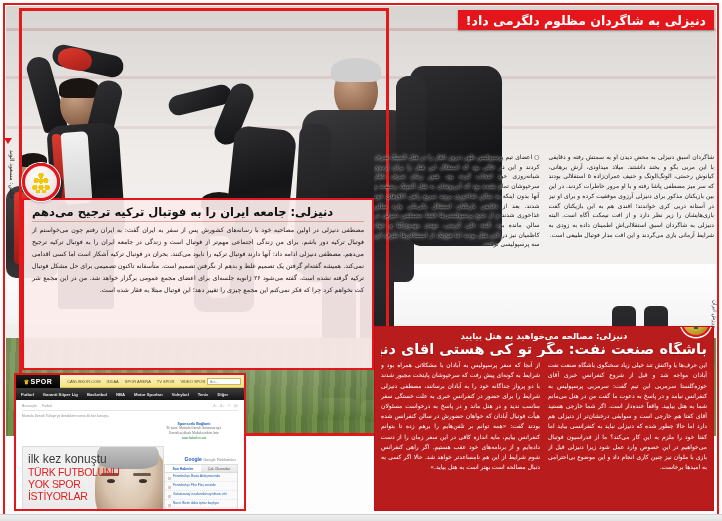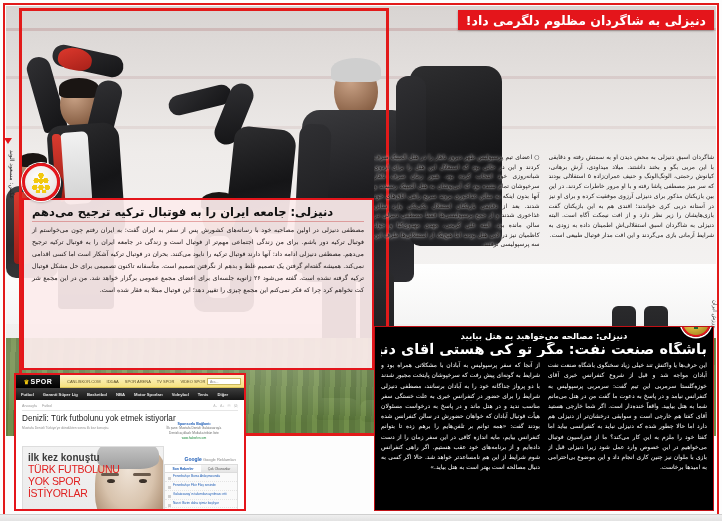--- a/index.html
+++ b/index.html
@@ -178,21 +178,21 @@
     overflow: hidden;
     text-shadow: 0 0 2px rgba(255,255,255,0.95), 0 0 4px rgba(255,255,255,0.8);
   }
 
   
   .red-box {
     position: absolute;
     right: 8px; bottom: 10px;
     width: 340px;
     height: 185px;
-    background: #000000;
+    background: #b91c1c;
     border: 1px solid #c11015;
     padding: 4px 6px 6px 6px;
     overflow: hidden;
   }
   .rb-kicker {
     text-align: center;
     color: #ffffff;
     font-size: 8.5px;
     font-weight: bold;
     letter-spacing: -0.3px;
@@ -417,21 +417,21 @@
   }
   .promo-hair {
     position: absolute; right: 4px; top: -8px;
     width: 62px; height: 30px;
     background: linear-gradient(180deg, #cfcfcf, #9e9e9e);
     border-radius: 50% 50% 30% 30%;
   }
   .promo-brow { position: absolute; background: #6a5a4c; border-radius: 3px; }
   .promo-eye  { position: absolute; background: #3b3129; border-radius: 50%; }
   .promo-lines { position: absolute; left: 5px; top: 5px; width: 92px; }
-  .pl-1 { font-size: 10px; color: #3a3a3a; font-weight: bold; }
+  .pl-1 { font-size: 12px; color: #3a3a3a; font-weight: normal; }
   .pl-2, .pl-3, .pl-4 {
     font-size: 10.5px; color: #e01f1f; font-weight: normal; letter-spacing: -0.3px;
     line-height: 1.15;
   }
   .ws-sidebox {
     position: absolute;
     right: 6px; top: 64px;
     width: 74px; height: 58px;
     border: 0.5px solid #dcdcdc;
     background: #fafafa;
@@ -606,21 +606,20 @@
         <span>Anasayfa</span>
         <span>Futbol</span>
         <span class="ws-tools">
           <span>A-</span>
           <span>A+</span>
           <span>✉</span>
           <span>🖨</span>
         </span>
       </div>
 
-      <div class="ws-headline">Denizli: Türk futbolunu yok etmek istiyorlar</div>
       <div class="ws-sub">Mustafa Denizli Türkiye'ye döndükten sonra ilk kez konuştu.</div>
 
       <div class="ws-ad-text">
         <div class="ad-t">Sponsorlu Bağlantı</div>
         <div class="ad-l">İlk şans: Mustafa Denizli Galatasaray'a</div>
         <div class="ad-l">Denizli açıkladı: Mutlaka tribün liste</div>
         <div class="ad-u">www.haberler.com</div>
       </div>
 
       <div class="ws-google">

